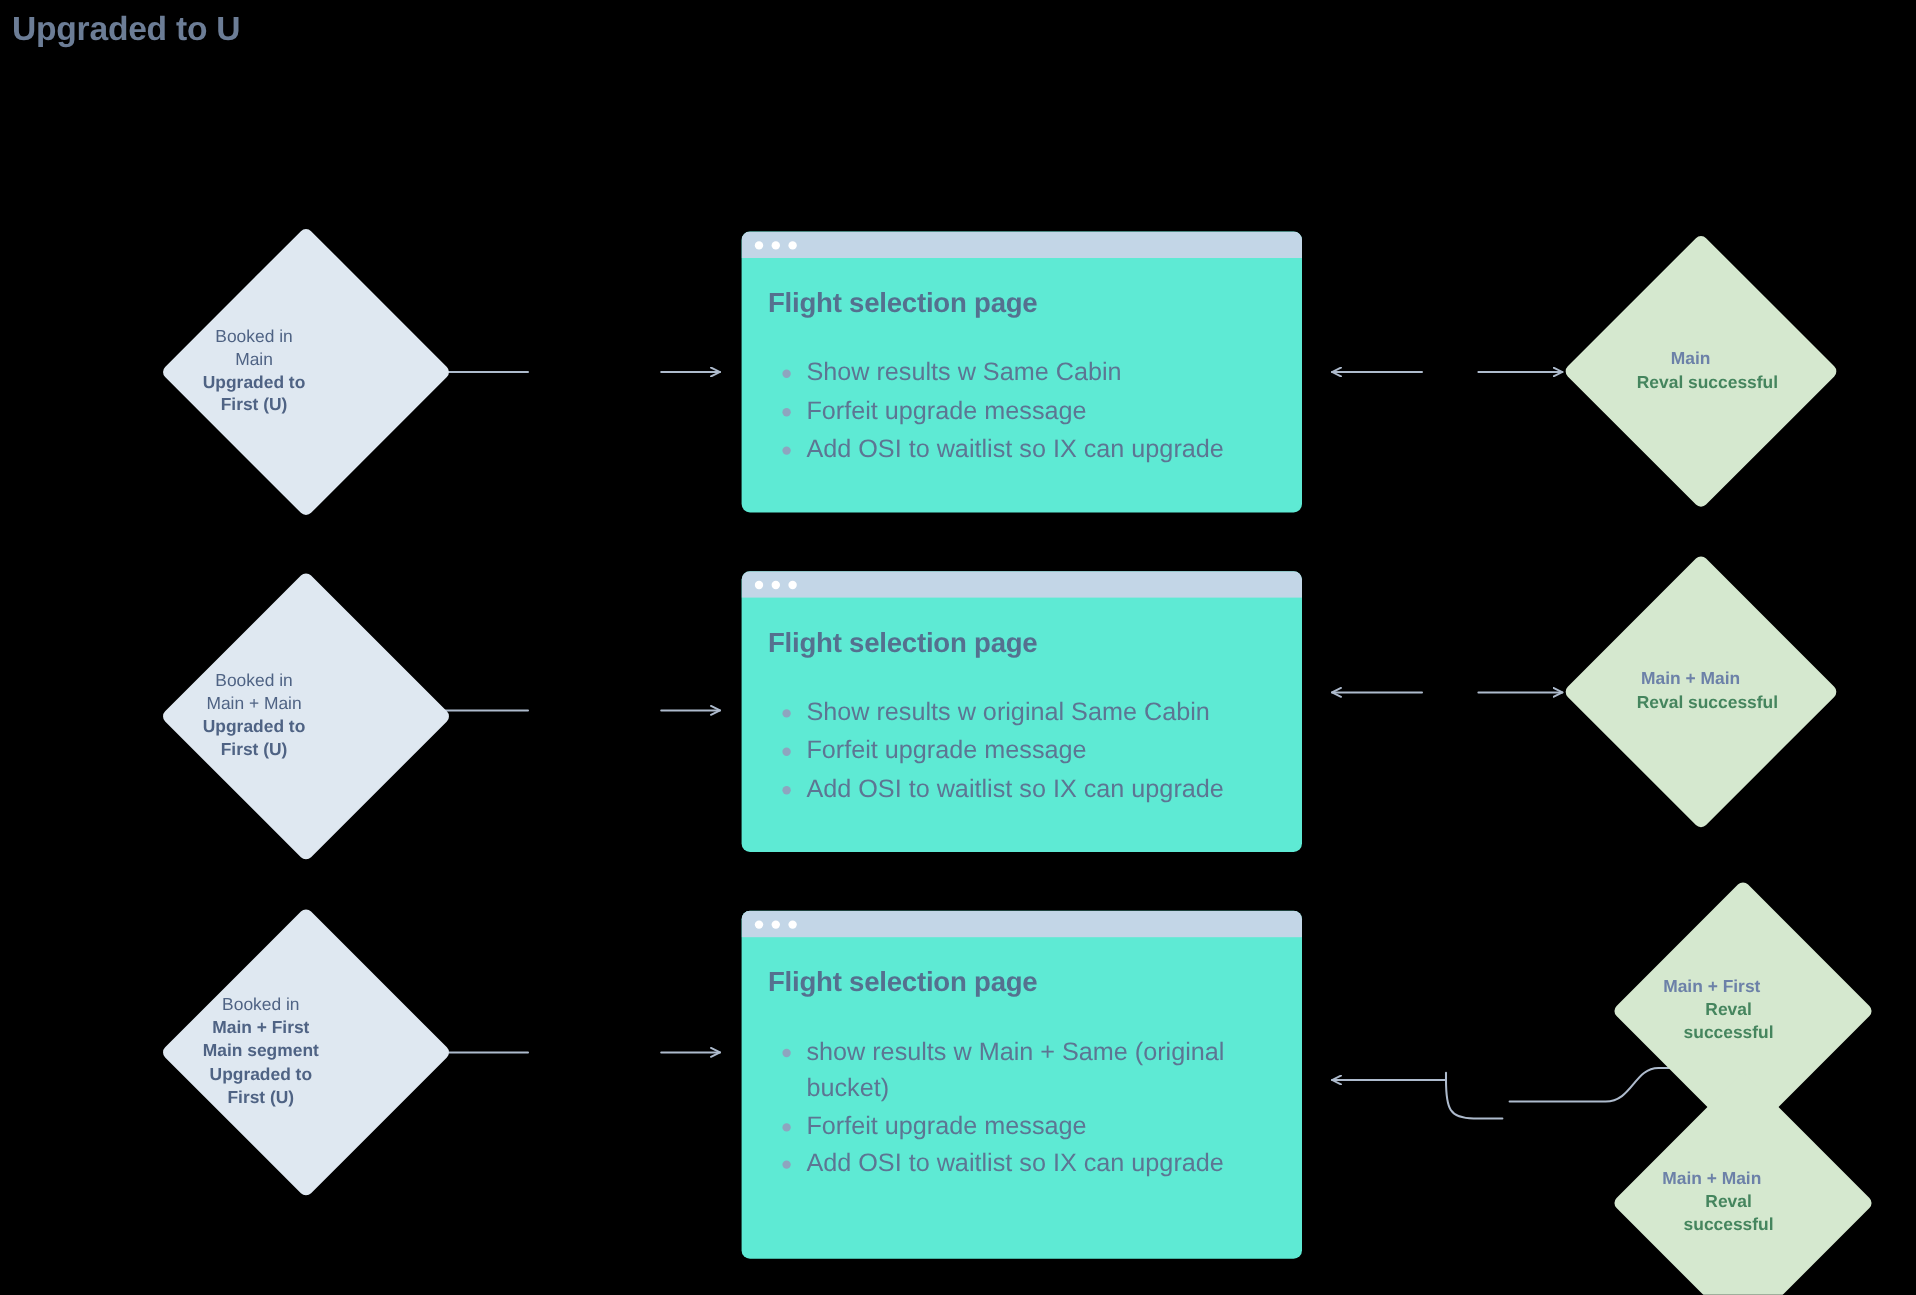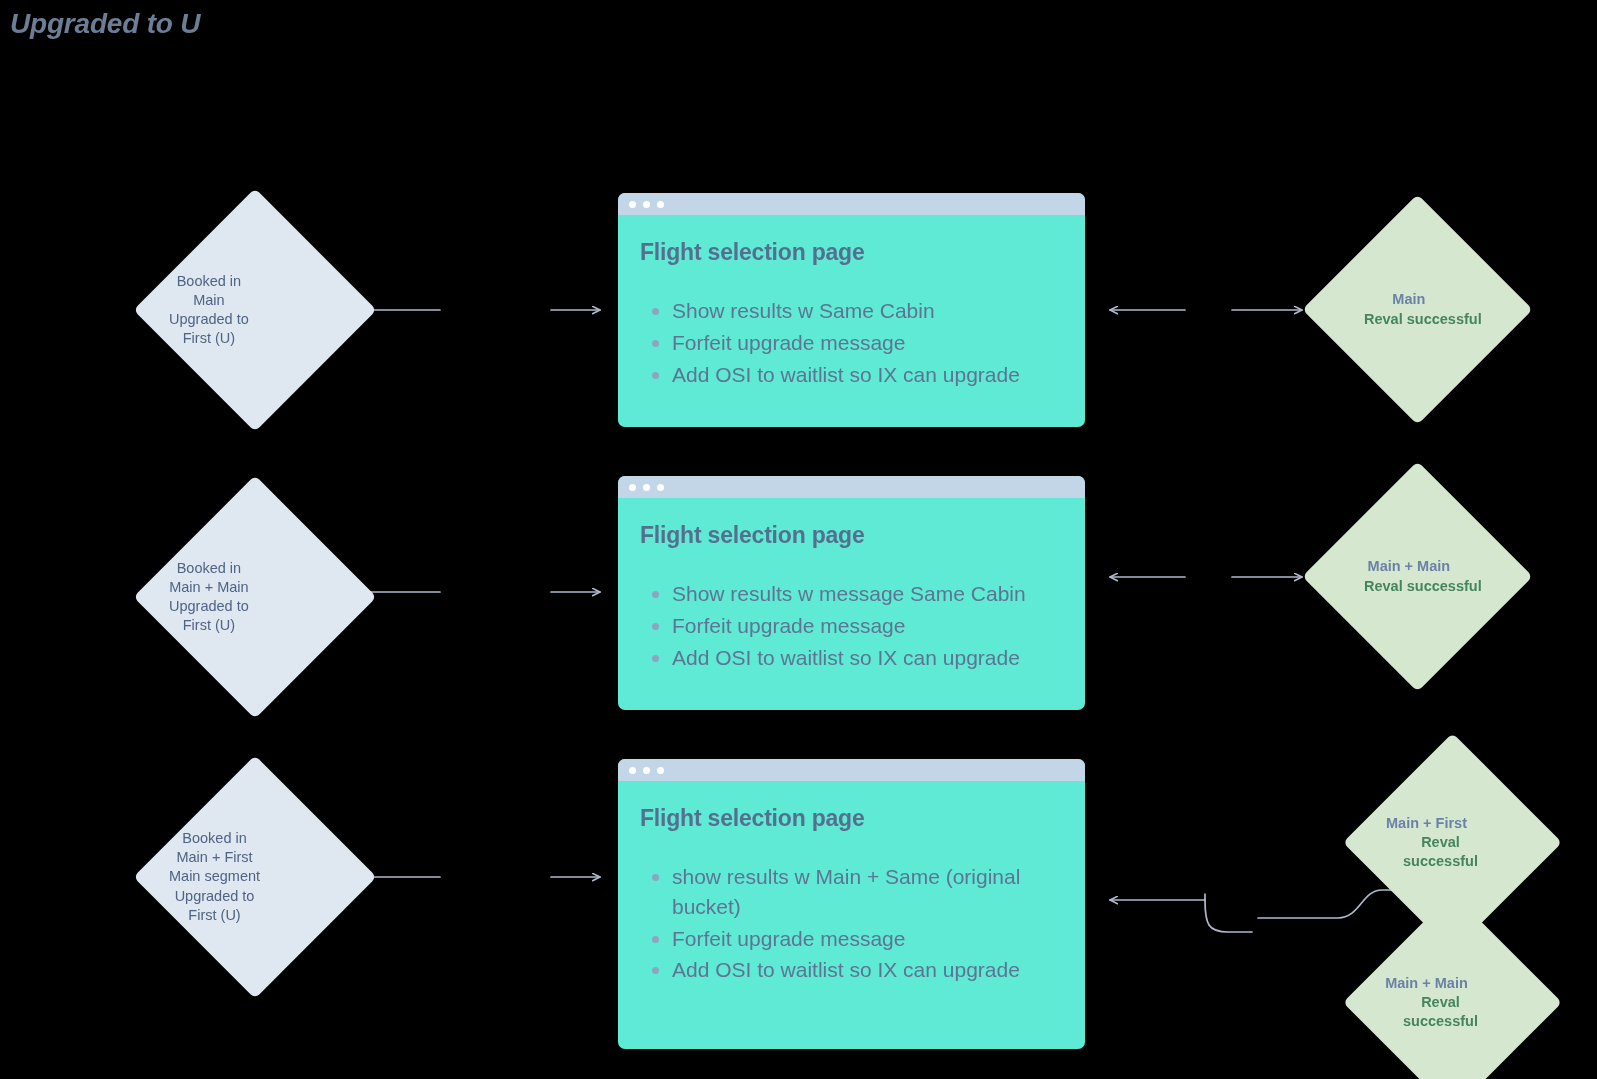--- a/index.html
+++ b/index.html
@@ -18,21 +18,20 @@
   
   #page-title {
     position: absolute;
     left: 10px;
     top: 8px;
     font-size: 28px;
     font-weight: bold;
     color: #6c7d96;
     letter-spacing: -0.2px;
     white-space: nowrap;
-    font-style: italic;
   }
 
   
   #flow-canvas {
     position: absolute;
     inset: 0;
   }
   #connector-layer {
     position: absolute;
     left: 0;
@@ -65,21 +64,21 @@
     white-space: nowrap;
   }
   .diamond.start .dtext {
     font-size: 14.5px;
     color: #4f6384;
   }
   .diamond.end .dtext {
     font-size: 14.5px;
   }
   .dline-reg { font-weight: normal; }
-  .dline-bold { font-weight: normal; }
+  .dline-bold { font-weight: bold; }
   .txt-blue  { color: #6c81a8; font-weight: bold; }
   .txt-green { color: #45855e; font-weight: bold; padding-left: 28px; }
 
   
   .window-card {
     position: absolute;
     background: #5eead4;
     border-radius: 7px;
     overflow: hidden;
     box-shadow: 0 1px 2px rgba(0,0,0,0.18);
@@ -223,21 +222,21 @@
 
   <div class="window-card" style="left:618px; top:476px; width:467px; height:234px;">
     <div class="window-bar">
       <span class="window-dot"></span>
       <span class="window-dot"></span>
       <span class="window-dot"></span>
     </div>
     <div class="window-body">
       <div class="card-heading">Flight selection page</div>
       <ul class="card-list">
-        <li>Show results w message Same Cabin</li>
+        <li>Show results w original Same Cabin</li>
         <li>Forfeit upgrade message</li>
         <li>Add OSI to waitlist so IX can upgrade</li>
       </ul>
     </div>
   </div>
 
   <div class="diamond end" style="left:1336px; top:495px; width:163px; height:163px;">
     <div class="shape"></div>
     <div class="dtext">
       <div class="txt-blue">Main + Main</div>

